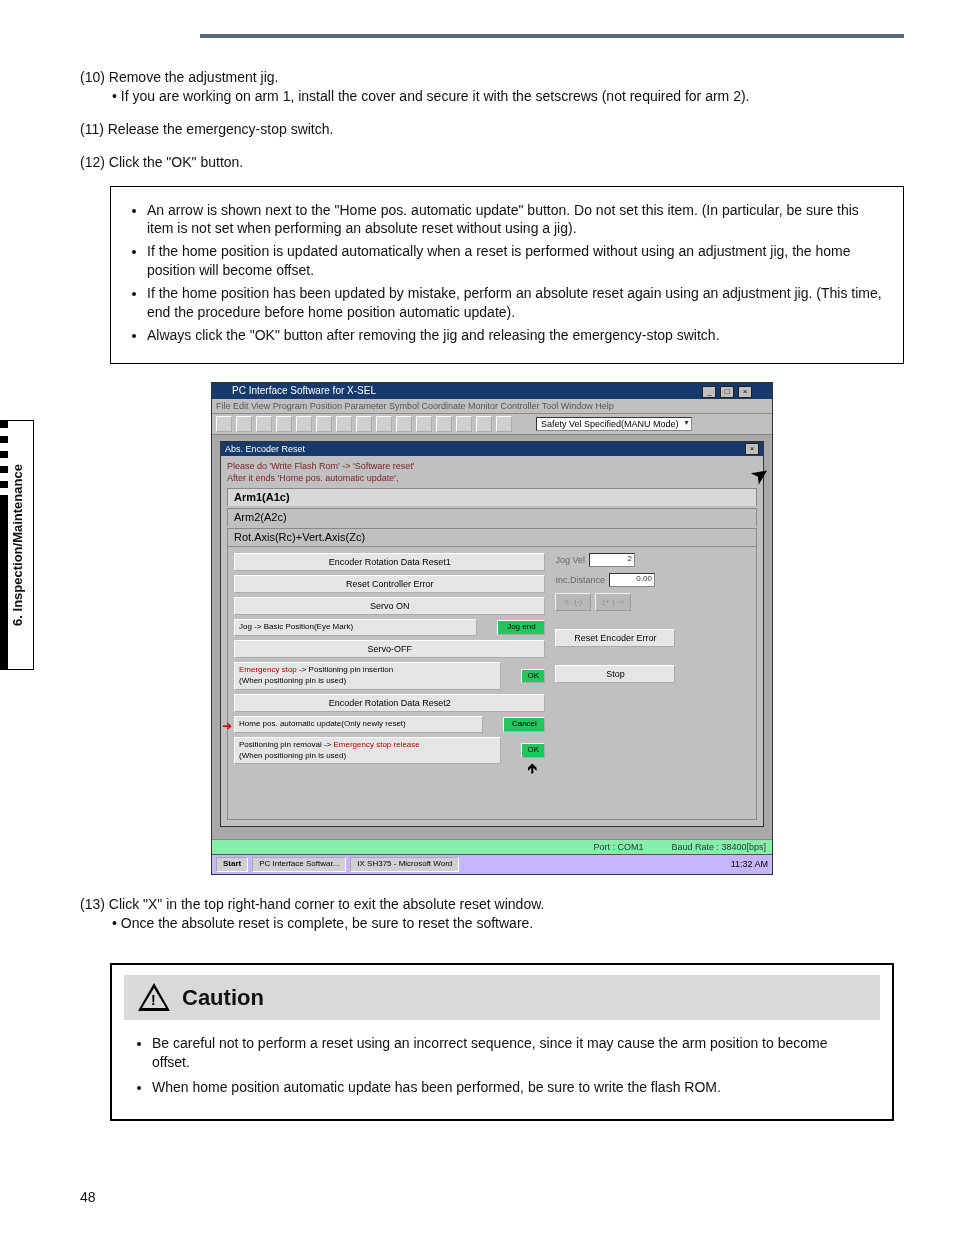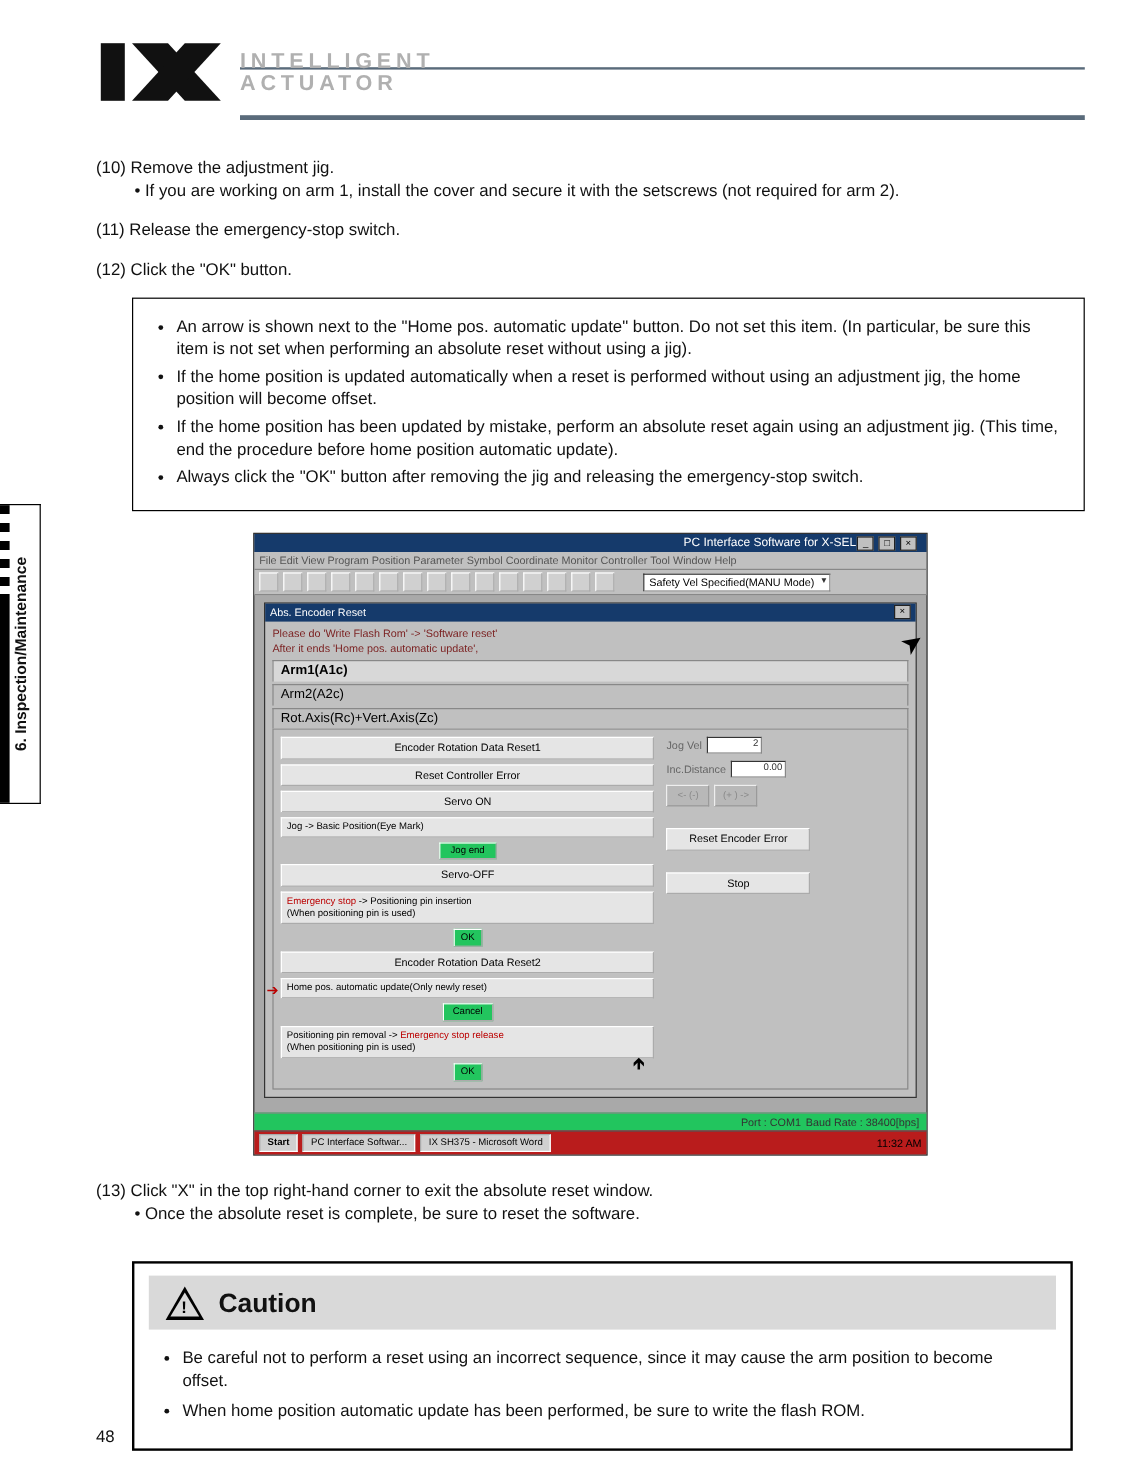--- a/index.html
+++ b/index.html
@@ -111,23 +111,23 @@
     text-align: left;
     font-family: "MS Sans Serif", Tahoma, Arial, sans-serif;
     font-size: 10px;
     color: #000;
     position: relative;
   }
   .titlebar {
     background: #153a6b;
     color: #fff;
     font-size: 10px;
-    padding: 1px 8px;
-    display: flex;
-    justify-content: flex-end;
+    padding: 1px 20px;
+    display: flex;
+    justify-content: space-between;
   }
   .titlebar .winbtns span {
     display: inline-block;
     width: 12px; height: 10px;
     background: #c0c0c0;
     border: 1px solid #222;
     margin-left: 1px;
     font-size: 8px;
     line-height: 10px;
     text-align: center;
@@ -217,21 +217,21 @@
   .wbtn {
     display: block;
     width: 100%;
     background: #e5e5e5;
     border: 1px outset #fff;
     font-size: 9px;
     padding: 2px 4px;
     text-align: center;
     box-sizing: border-box;
   }
-  .row-with-ok { display: flex; gap: 4px; align-items: center; flex-direction: column; }
+  .row-with-ok { display: flex; gap: 20px; align-items: center; }
   .row-with-ok .wbtn.small { flex: 1; text-align: left; font-size: 8px; }
   .okbtn {
     width: 22px;
     background: #22c55e;
     border: 1px outset #fff;
     font-size: 8px;
     text-align: center;
     padding: 1px 0;
   }
   .red { color: #b00; }
@@ -241,31 +241,31 @@
   .ghost-btns .g {
     width: 34px; height: 16px;
     background: #b8b8b8;
     border: 1px outset #eee;
     color: #8a8a8a;
     font-size: 8px;
     text-align: center;
     line-height: 16px;
   }
   .statusbar {
-    background: #22c55e;
+    background: #86efac;
     border-top: 1px solid #888;
     font-size: 9px;
     color: #333;
     display: flex;
     justify-content: flex-end;
-    gap: 4px;
+    gap: 28px;
     padding: 1px 6px;
   }
   .taskbar {
-    background: #b91c1c;
+    background: #c4b5fd;
     border-top: 1px solid #555;
     font-size: 9px;
     padding: 2px 4px;
     display: flex;
     align-items: center;
     gap: 4px;
     justify-content: space-between;
   }
   .taskbar .task {
     background: #d0d0d0;
@@ -342,33 +342,20 @@
 </head>
 <body>
 
 <div class="page">
 
   <div class="side-tab">
     <div class="stripe"></div>
     <div class="label">6. Inspection/Maintenance</div>
   </div>
 
-  <div class="logo-row">
-    <span class="logo-ix">
-      <svg width="110" height="60" viewBox="0 0 110 60">
-        <rect x="4" y="6" width="20" height="48" fill="#111"></rect>
-        <polygon points="30,6 60,6 104,54 74,54" fill="#111"></polygon>
-        <polygon points="74,6 104,6 60,54 30,54" fill="#111"></polygon>
-      </svg>
-    </span>
-    <span class="logo-text">
-      <div class="brand1">INTELLIGENT</div>
-      <div class="brand2">ACTUATOR</div>
-    </span>
-  </div>
   <div class="header-rules"></div>
 
   <div class="content">
     <div class="step">
       <span>(10)</span>
       <span>Remove the adjustment jig.</span>
       <div class="sub bullet">If you are working on arm 1, install the cover and secure it with the setscrews (not required for arm 2).</div>
     </div>
 
     <div class="step">

